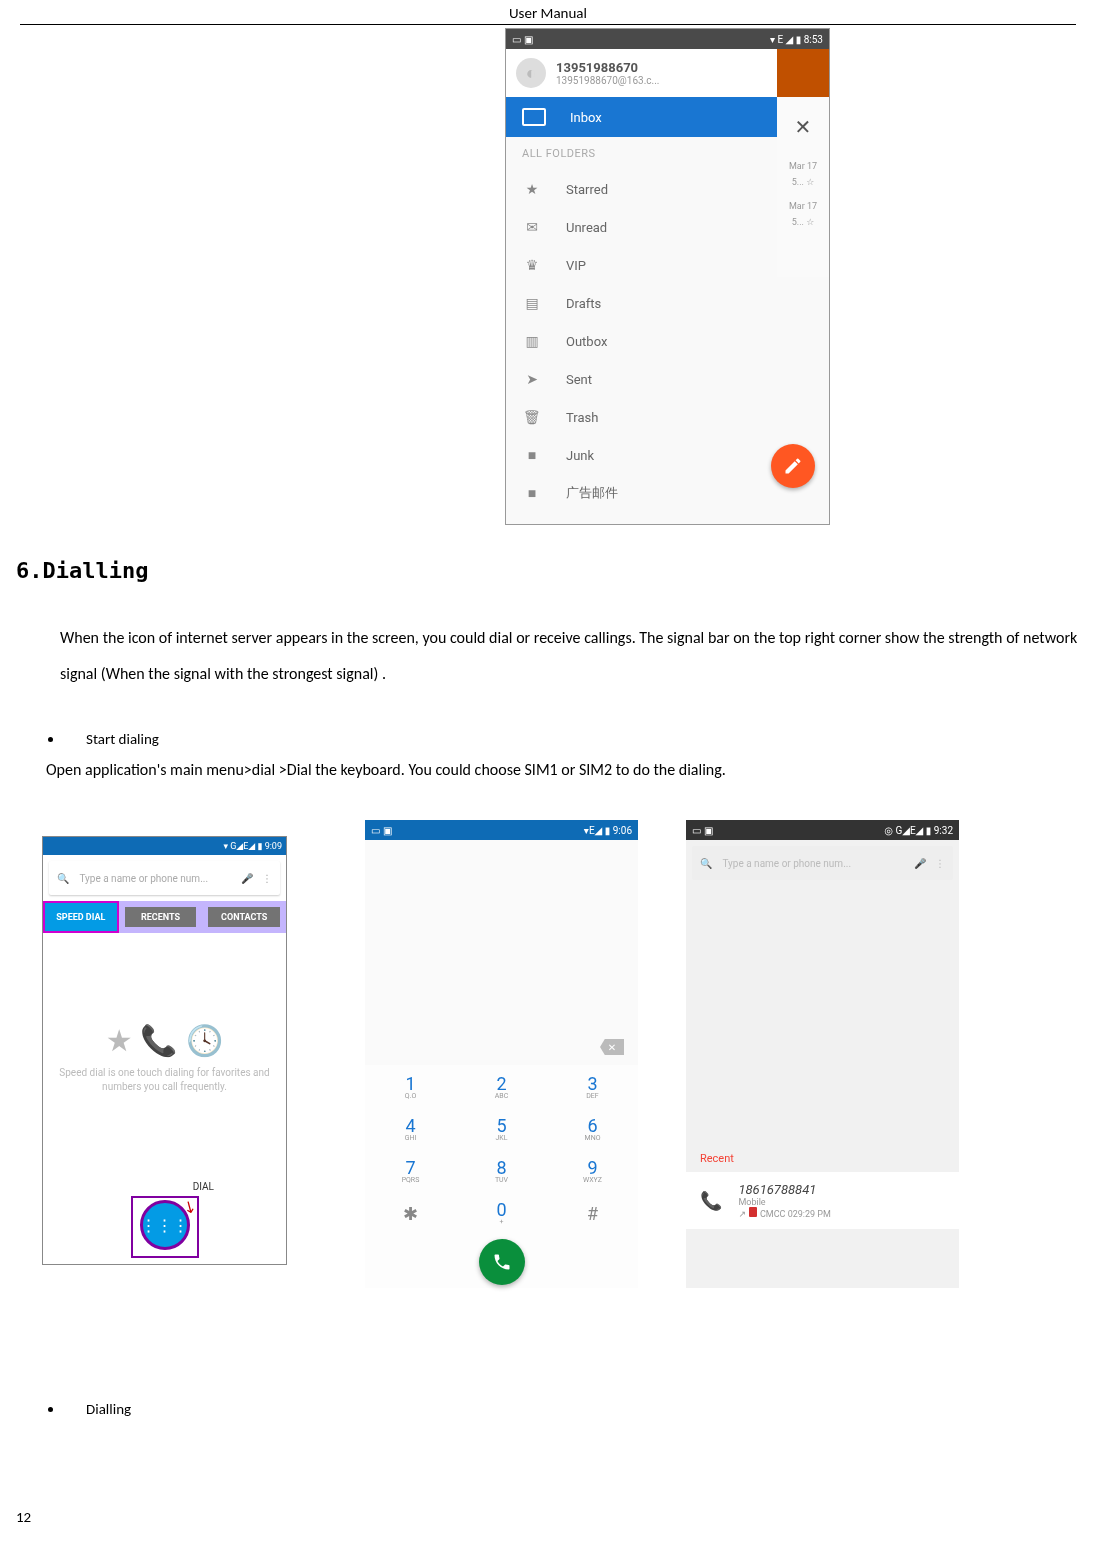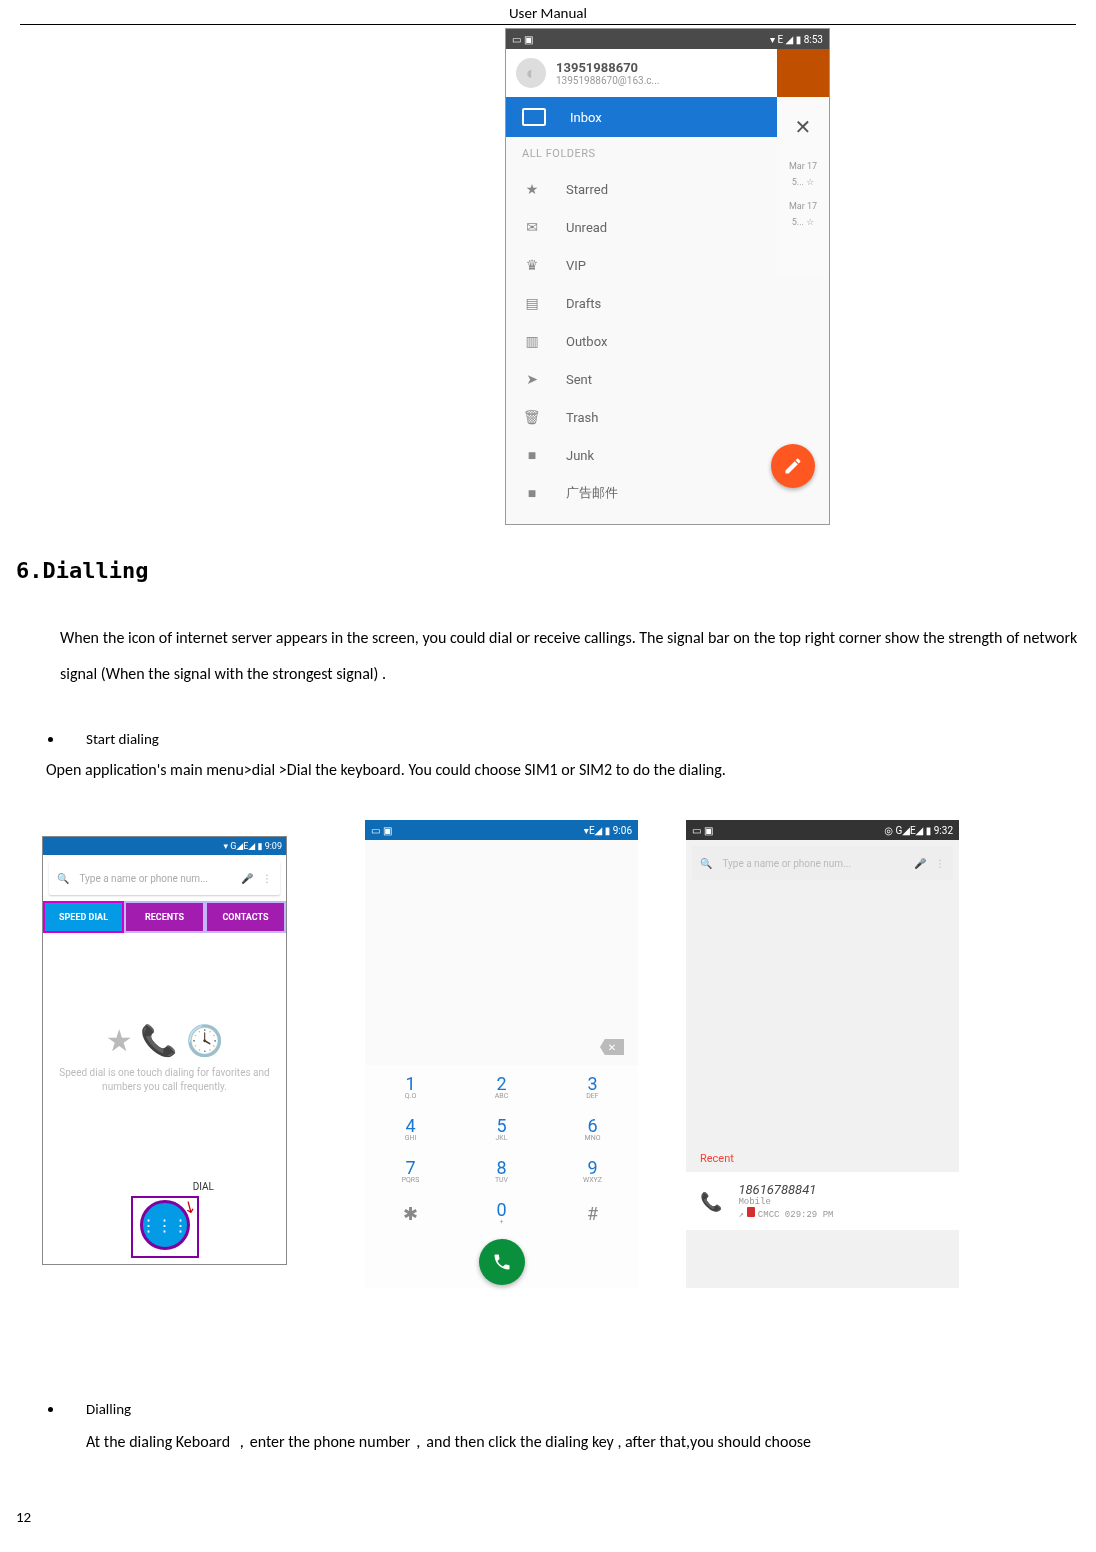--- a/index.html
+++ b/index.html
@@ -37,21 +37,21 @@
 .line-text{position:absolute;font-size:16px;}
 
 
 .ss2{position:absolute;left:42px;top:836px;width:243px;height:427px;border:1px solid #888;background:#fff;font-family:Roboto,Arial,sans-serif;overflow:hidden;}
 .ss2 .sb{height:18px;background:#0e6bb5;color:#fff;font-size:9px;display:flex;justify-content:flex-end;align-items:center;padding:0 4px;gap:3px;}
 .ss2 .search{height:34px;background:#fff;margin:6px 6px 0;border-radius:2px;box-shadow:0 1px 2px rgba(0,0,0,0.2);display:flex;align-items:center;padding:0 8px;color:#aaa;font-size:10px;}
 .ss2 .search .mag{margin-right:10px;}
 .ss2 .tabs{display:flex;height:32px;margin-top:6px;}
 .ss2 .tab{flex:1;display:flex;align-items:center;justify-content:center;font-size:9px;color:#fff;font-weight:bold;}
 .ss2 .tab.sel{background:#039be5;border:2px solid #d000d0;}
-.ss2 .tab.n{background:#a21caf;border:2px solid #c4b5fd;}
+.ss2 .tab.n{background:#737373;border:6px solid #c4b5fd;}
 .ss2 .body{height:250px;display:flex;flex-direction:column;align-items:center;justify-content:center;color:#bbb;}
 .ss2 .body .icons{display:flex;gap:8px;font-size:30px;margin-bottom:8px;}
 .ss2 .body .msg{font-size:10px;text-align:center;line-height:1.4;}
 .ss2 .dial-label{position:absolute;bottom:72px;right:72px;font-size:10px;color:#333;}
 .ss2 .dial-arrow{position:absolute;bottom:48px;right:90px;color:#c00;font-size:16px;transform:rotate(30deg);}
 .ss2 .fab{position:absolute;bottom:14px;left:50%;transform:translateX(-50%);width:44px;height:44px;border-radius:50%;background:#039be5;display:flex;align-items:center;justify-content:center;color:#fff;border:3px solid #8000a0;}
 .ss2 .fab-outline{position:absolute;bottom:6px;left:50%;transform:translateX(-50%);width:64px;height:58px;border:2px solid #8000a0;}
 
 
 .ss3{position:absolute;left:365px;top:820px;width:273px;height:468px;background:#fdfdfd;font-family:Roboto,Arial,sans-serif;}
@@ -80,21 +80,21 @@
 .ss4 .dialog .acc{display:flex;align-items:center;padding:8px 14px;}
 .ss4 .dialog .sim1{width:14px;height:18px;background:#f57c00;margin-right:12px;border-radius:2px 2px 4px 2px;}
 .ss4 .dialog .sim2{width:14px;height:18px;background:#d32f2f;margin-right:12px;border-radius:2px 2px 4px 2px;}
 .ss4 .dialog .anm{font-size:12px;}
 .ss4 .dialog .anum{font-size:10px;color:#888;}
 .ss4 .dialog .cancel{text-align:right;padding:8px 14px 4px;color:#009688;font-size:12px;font-weight:bold;}
 .ss4 .recent-h{position:absolute;top:332px;left:14px;font-size:11px;color:#f44336;}
 .ss4 .recent{position:absolute;top:352px;left:0;right:0;background:#fff;padding:10px 14px;display:flex;align-items:center;}
 .ss4 .recent .ph{color:#f44336;font-size:18px;margin-right:16px;}
 .ss4 .recent .num{font-size:13px;color:#444;font-style:italic;}
-.ss4 .recent .sub{font-size:9px;color:#999;font-family:Liberation Mono, monospace;}
+.ss4 .recent .sub{font-size:9px;color:#999;}
 .ss4 .recent .sub .sim{display:inline-block;width:8px;height:10px;background:#d32f2f;border-radius:1px;margin:0 3px;}
 </style>
 </head>
 <body>
 
 <div class="page">
   <div class="header-title">User    Manual</div>
   <div class="header-line"></div>
 
   <div class="ss1">
@@ -292,16 +292,15 @@
         <div class="num">18616788841</div>
         <div class="sub"><span>Mobile</span><br>↗<span class="sim"></span><span>CMCC 029:29 PM</span></div>
       </div>
     </div>
   </div>
 
   <div class="bullet" style="left:48px;top:1400px;">
     <div class="dot"></div>
     <span class="txt">Dialling</span>
   </div>
-  <div class="line-text" style="left:86px;top:1432px;right:16px;">At the dialing Keboard  ，enter the phone number，and then click the dialing key , after that,you should choose</div>
 
   <div class="page-num">12</div>
 </div>
 
 </body></html>

